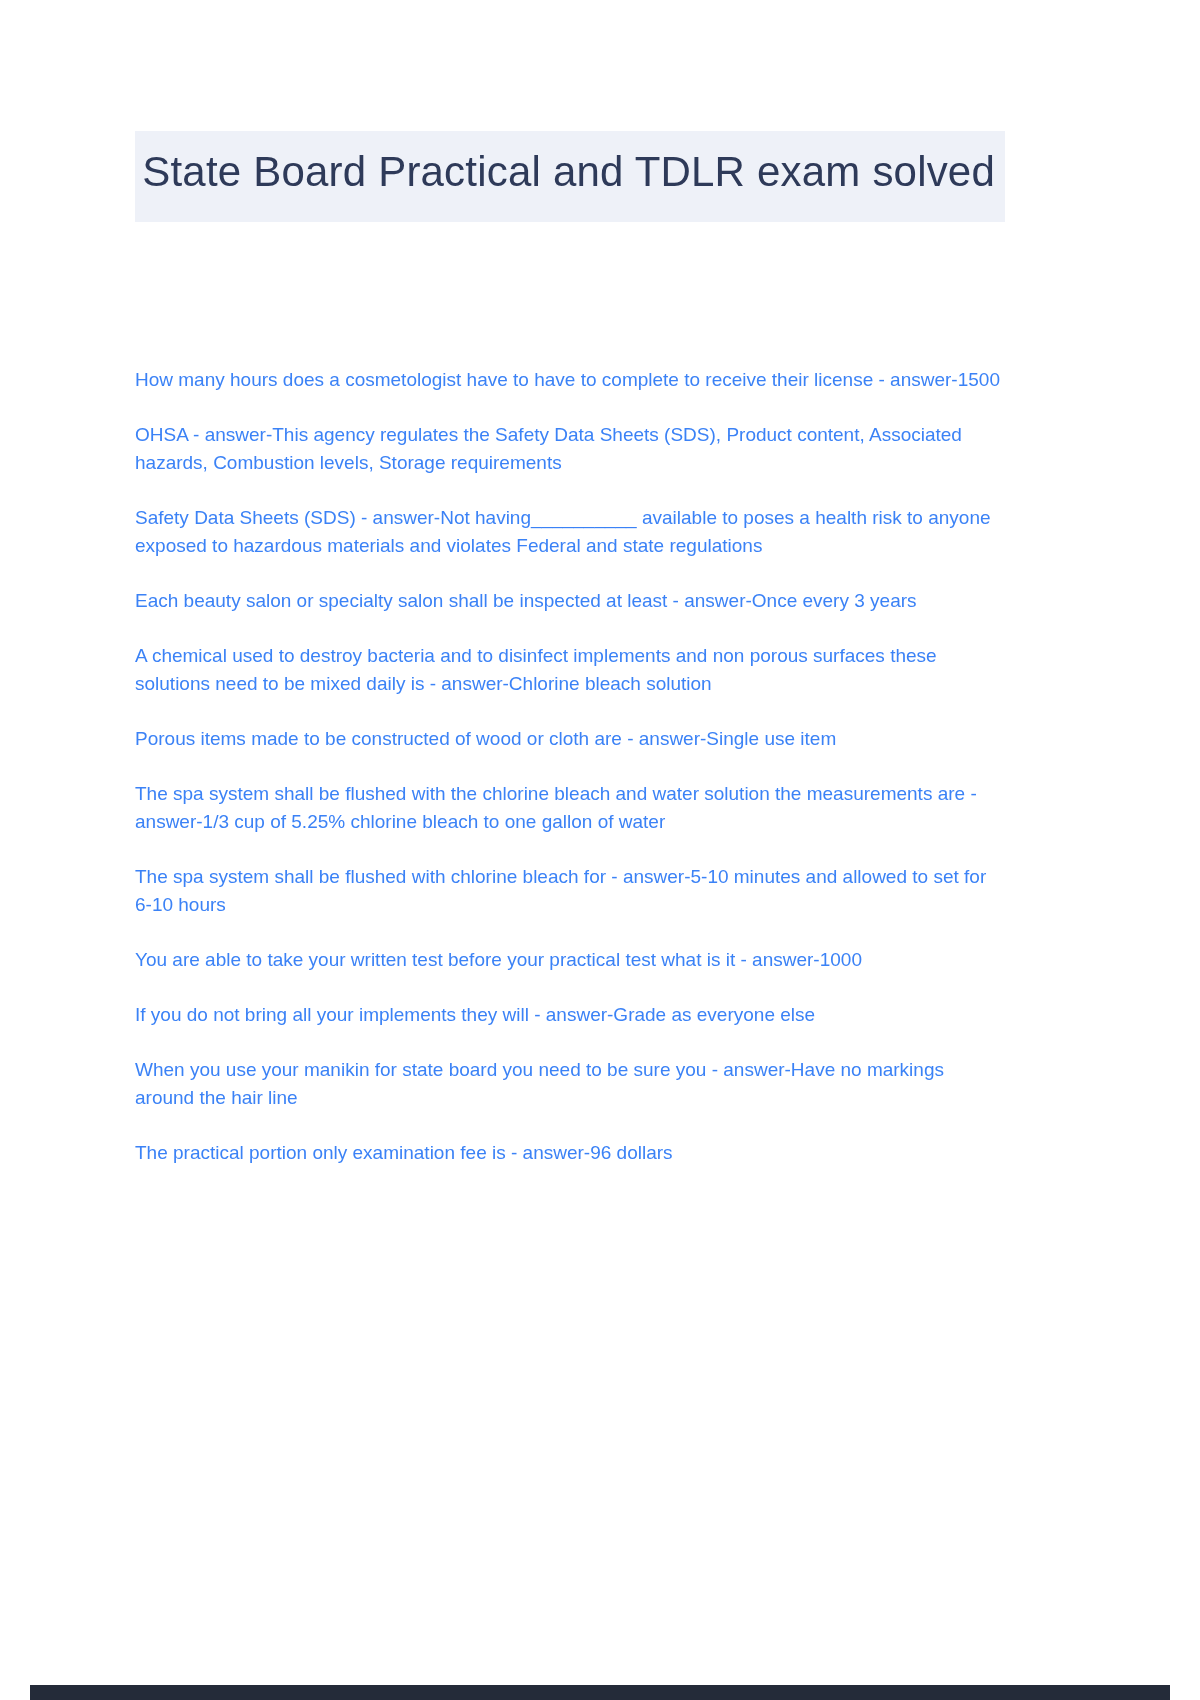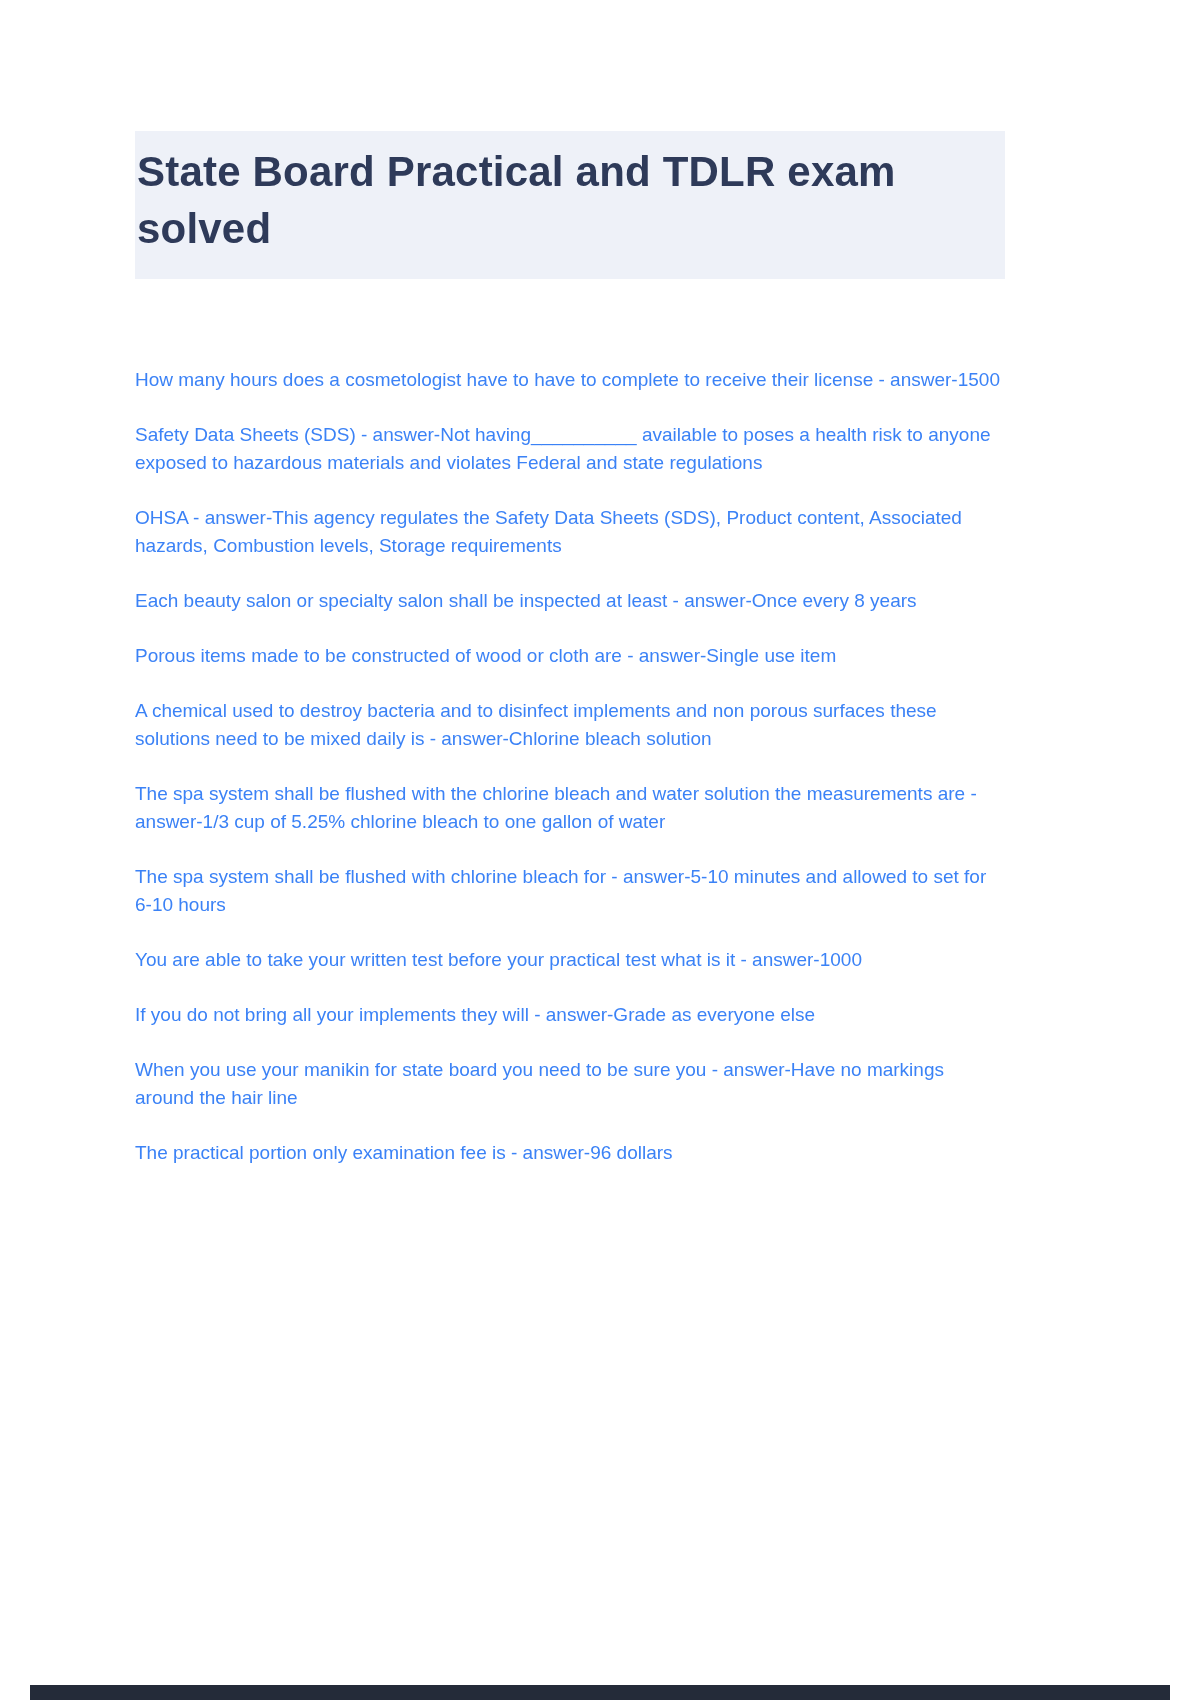--- a/index.html
+++ b/index.html
@@ -22,24 +22,25 @@
     position: absolute;
     left: 135px;
     top: 131px;
     width: 870px;
     background: #eef1f8;
     padding: 12px 10px 22px 2px;
   }
   .doc-title {
     margin: 0;
     font-size: 42px;
-    font-weight: 700;
+    font-weight: 400;
     line-height: 57px;
     color: #2e3a59;
     letter-spacing: 0.2px;
+    text-align: right;
   }
   .content {
     position: absolute;
     left: 135px;
     top: 366px;
     width: 868px;
   }
   .qa {
     margin: 0 0 27px 0;
     font-size: 19px;
@@ -59,25 +60,25 @@
 <body>
 
 <div class="page">
 
   <div class="title-block">
     <h1 class="doc-title">State Board Practical and TDLR exam solved</h1>
   </div>
 
   <div class="content">
     <p class="qa">How many hours does a cosmetologist have to have to complete to receive their license - answer-1500</p>
+    <p class="qa">OHSA - answer-This agency regulates the Safety Data Sheets (SDS), Product content, Associated hazards, Combustion levels, Storage requirements</p>
     <p class="qa">Safety Data Sheets (SDS) - answer-Not having__________ available to poses a health risk to anyone exposed to hazardous materials and violates Federal and state regulations</p>
-    <p class="qa">OHSA - answer-This agency regulates the Safety Data Sheets (SDS), Product content, Associated hazards, Combustion levels, Storage requirements</p>
-    <p class="qa">Each beauty salon or specialty salon shall be inspected at least - answer-Once every 8 years</p>
+    <p class="qa">Each beauty salon or specialty salon shall be inspected at least - answer-Once every 3 years</p>
+    <p class="qa">A chemical used to destroy bacteria and to disinfect implements and non porous surfaces these solutions need to be mixed daily is - answer-Chlorine bleach solution</p>
     <p class="qa">Porous items made to be constructed of wood or cloth are - answer-Single use item</p>
-    <p class="qa">A chemical used to destroy bacteria and to disinfect implements and non porous surfaces these solutions need to be mixed daily is - answer-Chlorine bleach solution</p>
     <p class="qa">The spa system shall be flushed with the chlorine bleach and water solution the measurements are - answer-1/3 cup of 5.25% chlorine bleach to one gallon of water</p>
     <p class="qa">The spa system shall be flushed with chlorine bleach for - answer-5-10 minutes and allowed to set for 6-10 hours</p>
     <p class="qa">You are able to take your written test before your practical test what is it - answer-1000</p>
     <p class="qa">If you do not bring all your implements they will - answer-Grade as everyone else</p>
     <p class="qa">When you use your manikin for state board you need to be sure you - answer-Have no markings around the hair line</p>
     <p class="qa">The practical portion only examination fee is - answer-96 dollars</p>
   </div>
 
   <div class="footer-bar"></div>
 

